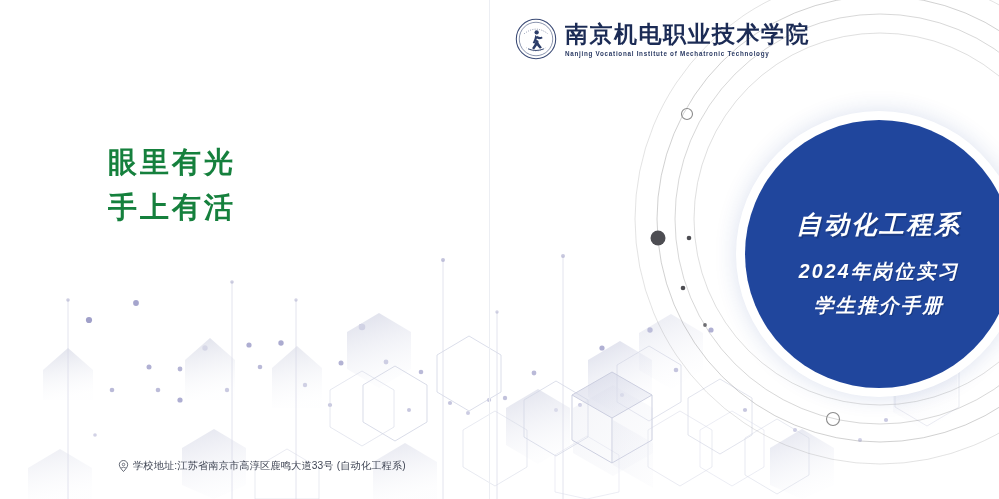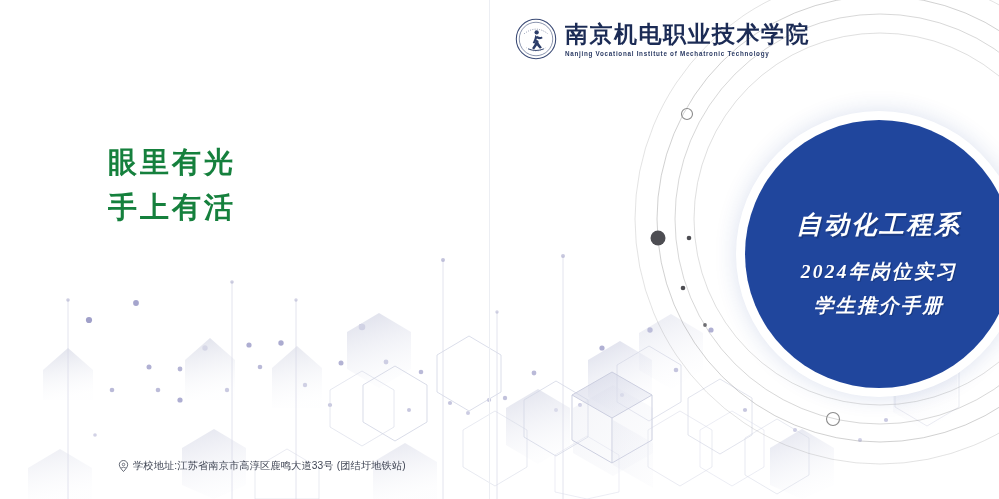--- a/index.html
+++ b/index.html
@@ -124,21 +124,21 @@
   #badge-dept {
     font-family: "DejaVu Sans", sans-serif;
     font-size: 25px;
     font-weight: bold;
     letter-spacing: 2.5px;
     font-style: italic;
     text-shadow: 1.5px 1.5px 0 rgba(0,0,0,0.16);
     white-space: nowrap;
   }
   #badge-line2, #badge-line3 {
-    font-family: Liberation Serif, serif;
+    font-family: Liberation Sans, sans-serif;
     font-size: 19.5px;
     font-weight: bold;
     letter-spacing: 2.2px;
     font-style: italic;
     text-shadow: 1.3px 1.3px 0 rgba(0,0,0,0.16);
     white-space: nowrap;
   }
   #badge-line2 { margin-top: 17px; }
   #badge-line3 { margin-top: 7px; }
 
@@ -404,16 +404,16 @@
       </div>
     </div>
   </div>
 
   <div id="address-bar">
     <svg id="pin-icon" viewBox="0 0 22 26">
       <path d="M11 1 C6.3 1 2.6 4.7 2.6 9.4 C2.6 14 7.4 19.2 11 23 C14.6 19.2 19.4 14 19.4 9.4 C19.4 4.7 15.7 1 11 1 Z" fill="none" stroke="#4c515f" stroke-width="1.7"></path>
       <circle cx="11" cy="9" r="2.6" fill="none" stroke="#4c515f" stroke-width="1.5"></circle>
       <path d="M6 16 Q11 13 16 16" fill="none" stroke="#4c515f" stroke-width="1.4"></path>
     </svg>
-    <div id="address-text">学校地址:江苏省南京市高淳区鹿鸣大道33号 (团结圩地铁站)</div>
+    <div id="address-text">学校地址:江苏省南京市高淳区鹿鸣大道33号 (自动化工程系)</div>
   </div>
 
 </div>
 
 </body></html>

